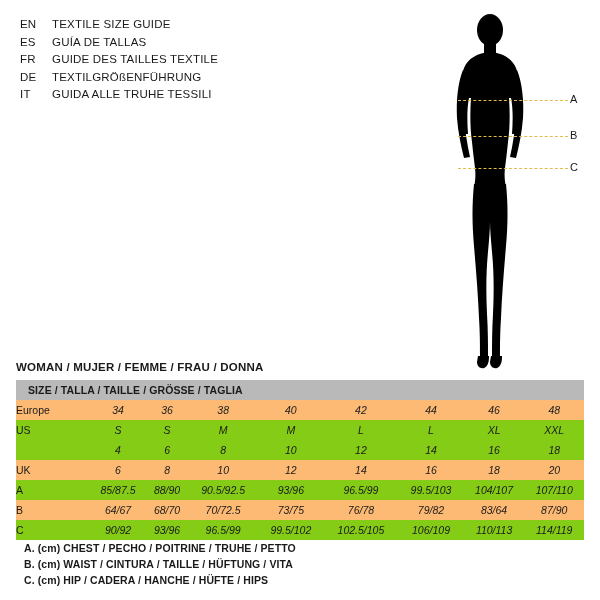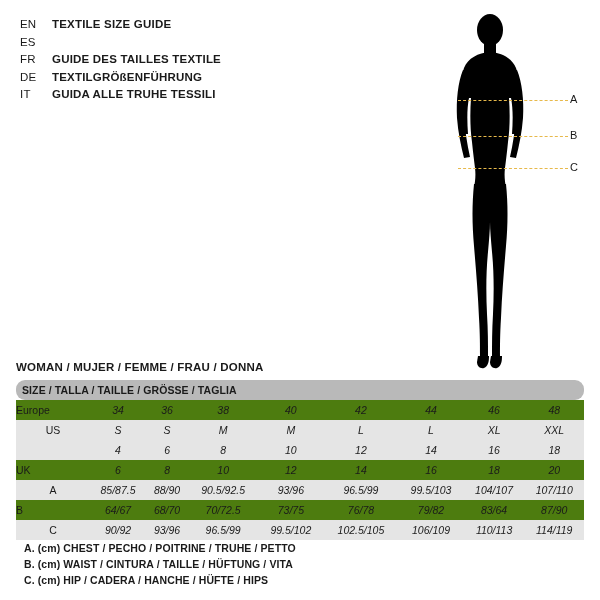--- a/index.html
+++ b/index.html
@@ -35,21 +35,20 @@
     line-height: 17.6px;
     letter-spacing: 0.2px;
   }
   .lang-code {
     width: 32px;
     flex: 0 0 32px;
     color: #1a1a1a;
   }
   .lang-text {
     color: #1a1a1a;
-    font-weight: bold;
   }
 
   
   .figure-wrap {
     position: absolute;
     left: 430px;
     top: 8px;
     width: 160px;
     height: 370px;
   }
@@ -93,30 +92,28 @@
   }
   table.size-table td {
     padding: 2px 0 2px 0;
     height: 16px;
     color: #1a1a1a;
   }
   tr.header-row td {
     background: #b9b9b9;
     font-weight: bold;
     font-size: 10.5px;
-    padding-left: 6px;
+    padding-left: 12px;
     letter-spacing: 0.1px;
-    border-radius: 9px;
   }
   tr.shade td {
-    background: #4d7c0f;
+    background: #fdba74;
   }
   tr.plain td {
-    background: #e5e5e5;
-    text-align: center;
+    background: #84cc16;
   }
   td.rowlabel {
     width: 74px;
     padding-left: 4px;
     text-align: left;
   }
   td.val {
     text-align: center;
     font-style: italic;
   }
@@ -140,20 +137,21 @@
 
 <div class="page">
 
   <div class="lang-block">
     <div class="lang-row">
       <span class="lang-code">EN</span>
       <span class="lang-text">TEXTILE SIZE GUIDE</span>
     </div>
     <div class="lang-row">
       <span class="lang-code">ES</span>
+      <span class="lang-text">GUÍA DE TALLAS</span>
     </div>
     <div class="lang-row">
       <span class="lang-code">FR</span>
       <span class="lang-text">GUIDE DES TAILLES TEXTILE</span>
     </div>
     <div class="lang-row">
       <span class="lang-code">DE</span>
       <span class="lang-text">TEXTILGRÖßENFÜHRUNG</span>
     </div>
     <div class="lang-row">

